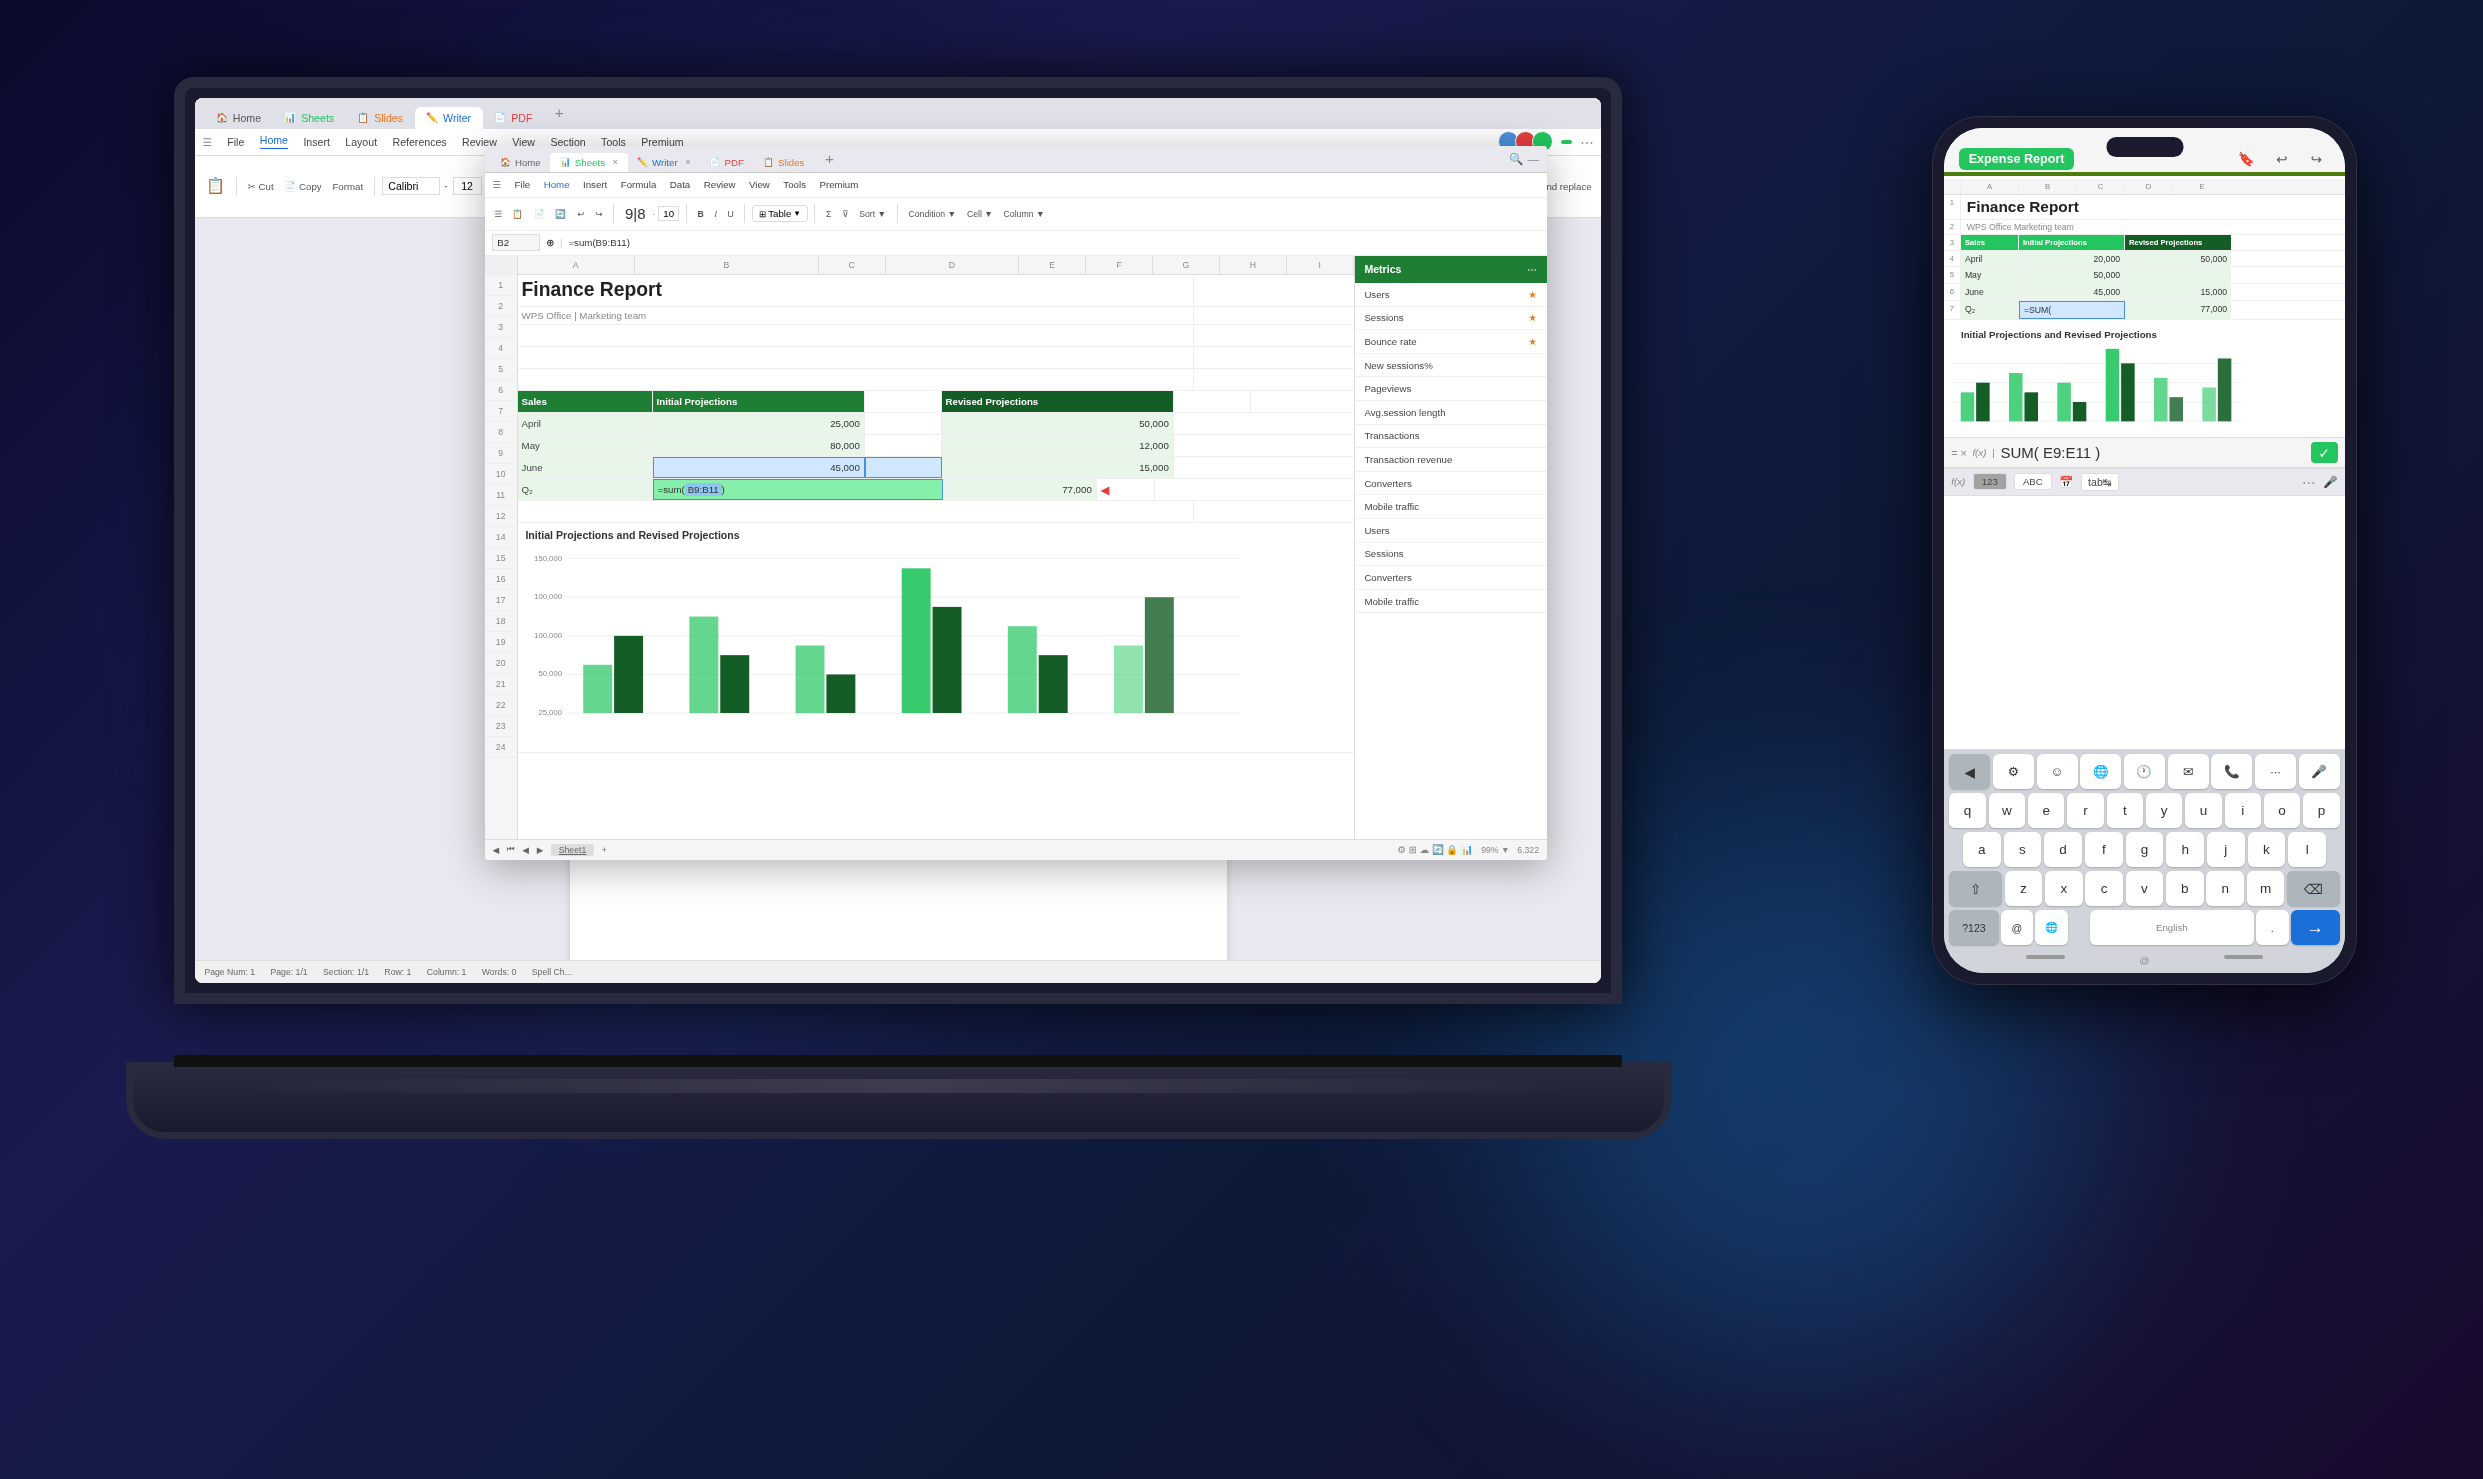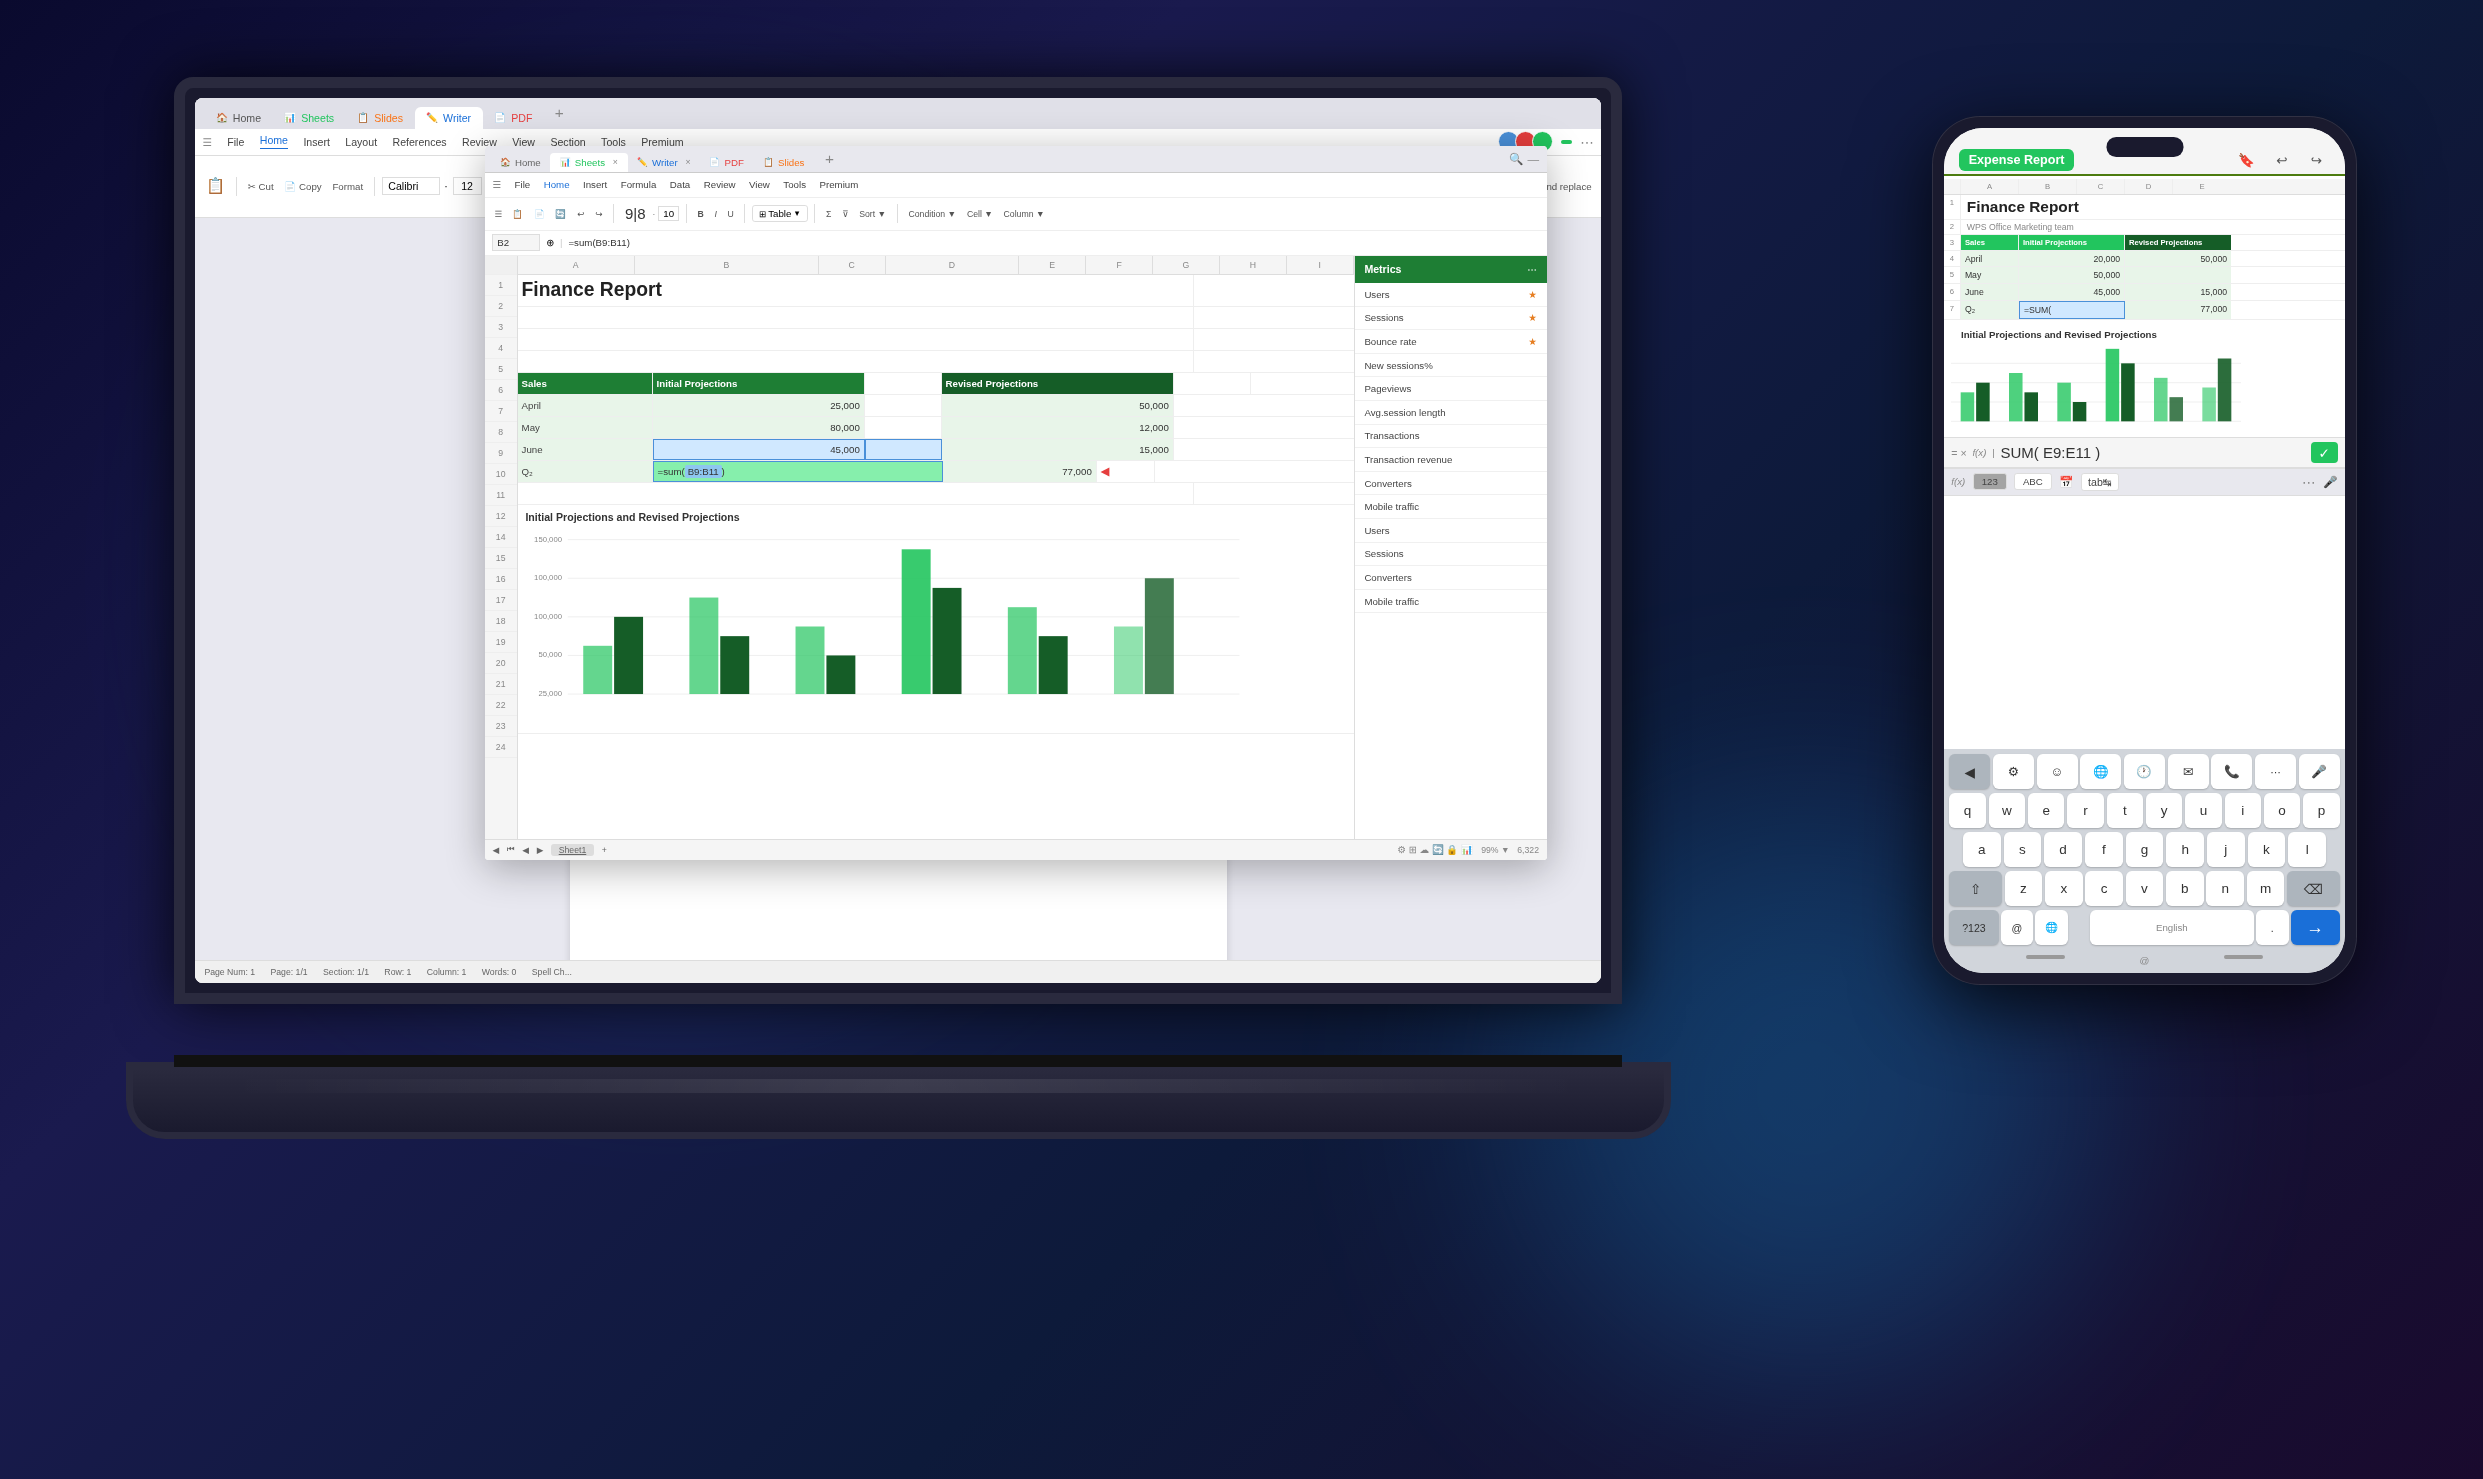--- a/index.html
+++ b/index.html
@@ -536,21 +536,21 @@
 
     
     .phone-header {
       background: #f5f5f5;
       height: 48px;
       display: flex;
       align-items: center;
       padding: 0 15.4px;
       padding-top: 19.3px;
       gap: 7.7px;
-      border-bottom: 2px solid #4d7c0f;
+      border-bottom: 4px solid #4d7c0f;
     }
     .phone-app-name {
       font-size: 12.6px;
       font-weight: 600;
       color: white;
       background: #22c55e;
       padding: 3.9px 9.7px;
       border-radius: 5.8px;
     }
     .phone-header-icon {
@@ -896,20 +896,23 @@
               <div class="col-header" style="width:77px;">F</div>
               <div class="col-header" style="width:77px;">G</div>
               <div class="col-header" style="width:77px;">H</div>
               <div class="col-header" style="width:77px;">I</div>
             </div>
 
             <div class="grid-row">
               <div class="grid-cell cell-title" style="width:676px;font-size:19.3px;font-weight:700;height:31px;">Finance Report</div>
             </div>
 
+            <div class="grid-row">
+              <div class="grid-cell cell-subtitle" style="width:676px;">WPS Office  |  Marketing team</div>
+            </div>
 
             <div class="grid-row">
               <div class="grid-cell" style="width:676px;"></div>
             </div>
 
             <div class="grid-row">
               <div class="grid-cell" style="width:676px;"></div>
             </div>
 
             <div class="grid-row">

